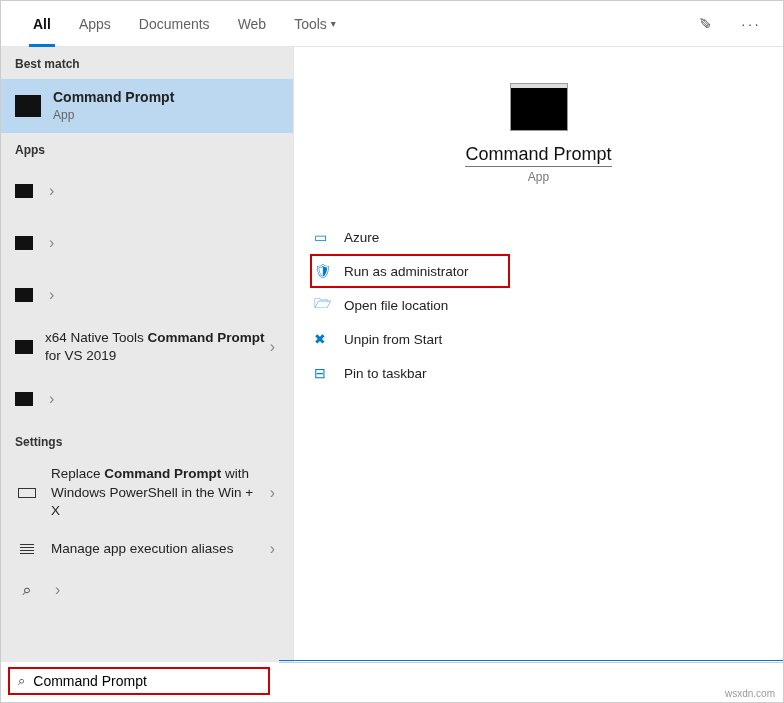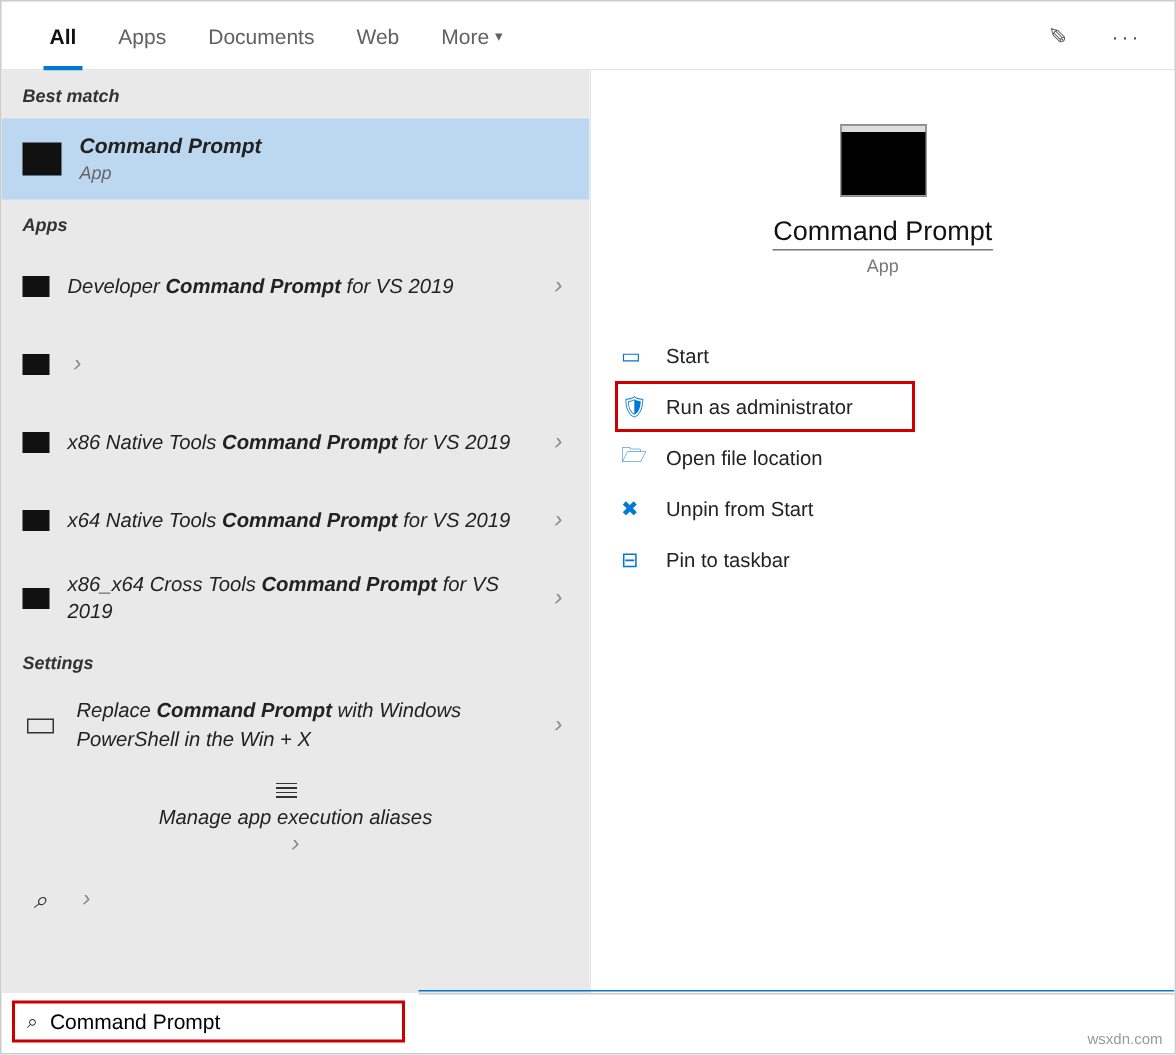--- a/index.html
+++ b/index.html
@@ -9,21 +9,21 @@
 .tab { font-size: 14px; color: #616161; padding: 0 10px; height: 100%; display: flex; align-items: center; cursor: pointer; position: relative; }
 .tab.active { color: #111; font-weight: 600; }
 .tab.active::after { content: ""; position: absolute; left: 6px; right: 6px; bottom: -1px; height: 3px; background: #0078d4; }
 .tab .chev-down { margin-left: 4px; font-size: 10px; color: #616161; }
 .top-actions { margin-left: auto; display: flex; gap: 26px; align-items: center; color: #555; font-size: 16px; padding-right: 14px; }
 .top-actions span { display: flex; align-items: center; justify-content: center; width: 20px; height: 20px; }
 .ellipsis { letter-spacing: 2px; font-size: 14px; }
 .feedback-icon { font-size: 15px; transform: scaleX(-1); }
 
 .main { display: flex; height: calc(100% - 46px - 40px); }
-.left { width: 392px; background: #e9e9e9; overflow-y: auto; position: relative; font-style: italic; }
+.left { width: 292px; background: #e9e9e9; overflow-y: auto; position: relative; }
 .right { flex: 1; background: #fff; border-left: 1px solid #e5e5e5; position: relative; padding-top: 18px; }
 
 .section-label { font-size: 12px; font-weight: 600; color: #333; padding: 10px 14px 8px; }
 .list-item { display: flex; align-items: center; padding: 8px 14px; cursor: pointer; position: relative; min-height: 52px; }
 .list-item .thumb { width: 26px; height: 22px; background: #111; margin-right: 12px; flex-shrink: 0; }
 .list-item .thumb.small { width: 18px; height: 14px; }
 .list-item .body { flex: 1; font-size: 13.5px; line-height: 1.35; color: #222; }
 .list-item .sub { font-size: 12px; color: #666; }
 .list-item .chev { color: #888; font-size: 16px; padding: 0 4px; }
 .list-item.selected { background: #bcd8f0; }
@@ -57,21 +57,21 @@
 </head>
 <body>
 
 <div class="top-bar">
   <div class="tabs">
     <div class="tab active">All</div>
     <div class="tab">Apps</div>
     <div class="tab">Documents</div>
     <div class="tab">Web</div>
     <div class="tab">
-      <span>More</span>
+      <span>Tools</span>
         <span class="chev-down">▾</span>
     </div>
   </div>
   <div class="top-actions">
     <span class="feedback-icon">✐</span>
     <span class="ellipsis">···</span>
   </div>
 </div>
 
 <div class="main">
@@ -83,53 +83,50 @@
       <div class="body">
         <div class="title">Command Prompt</div>
         <div class="sub">App</div>
       </div>
     </div>
 
     <div class="section-label">Apps</div>
 
     <div class="list-item">
       <div class="thumb small"></div>
-      <div class="body"><span>Developer </span><b>Command Prompt</b><span> for VS 2019</span></div>
       <div class="chev">›</div>
     </div>
     <div class="list-item">
       <div class="thumb small"></div>
       <div class="chev">›</div>
     </div>
     <div class="list-item">
       <div class="thumb small"></div>
-      <div class="body"><span>x86 Native Tools </span><b>Command Prompt</b><span> for VS 2019</span></div>
       <div class="chev">›</div>
     </div>
     <div class="list-item">
       <div class="thumb small"></div>
       <div class="body"><span>x64 Native Tools </span><b>Command Prompt</b><span> for VS 2019</span></div>
       <div class="chev">›</div>
     </div>
     <div class="list-item">
       <div class="thumb small"></div>
-      <div class="body"><span>x86_x64 Cross Tools </span><b>Command Prompt</b><span> for VS 2019</span></div>
       <div class="chev">›</div>
     </div>
 
     <div class="section-label">Settings</div>
 
     <div class="list-item">
       <div class="icon-box">
           <div class="setting-icon"></div>
         </div>
       <div class="body"><span>Replace </span><b>Command Prompt</b><span> with Windows PowerShell in the Win + X</span></div>
       <div class="chev">›</div>
     </div>
-    <div class="list-item" style="min-height:42px;flex-direction:column;">
+    <div class="list-item" style="min-height:42px;">
       <div class="icon-box alias-icon"></div>
       <div class="body"><span>Manage app execution aliases</span></div>
       <div class="chev">›</div>
     </div>
 
 
     <div class="list-item" style="min-height:40px;">
       <div class="icon-box mag-icon"></div>
       <div class="chev">›</div>
     </div>
@@ -137,21 +134,21 @@
   </div>
 
   <div class="right">
     <div class="app-thumb"></div>
     <div class="app-title"><span>Command Prompt</span></div>
     <div class="app-sub">App</div>
 
     <div class="actions">
       <div class="action">
         <span class="aicon">▭</span>
-        <span>Start</span>
+        <span>Azure</span>
       </div>
       <div class="action highlighted">
         <span class="aicon">🛡</span>
         <span>Run as administrator</span>
       </div>
       <div class="action">
         <span class="aicon">🗁</span>
         <span>Open file location</span>
       </div>
       <div class="action">

